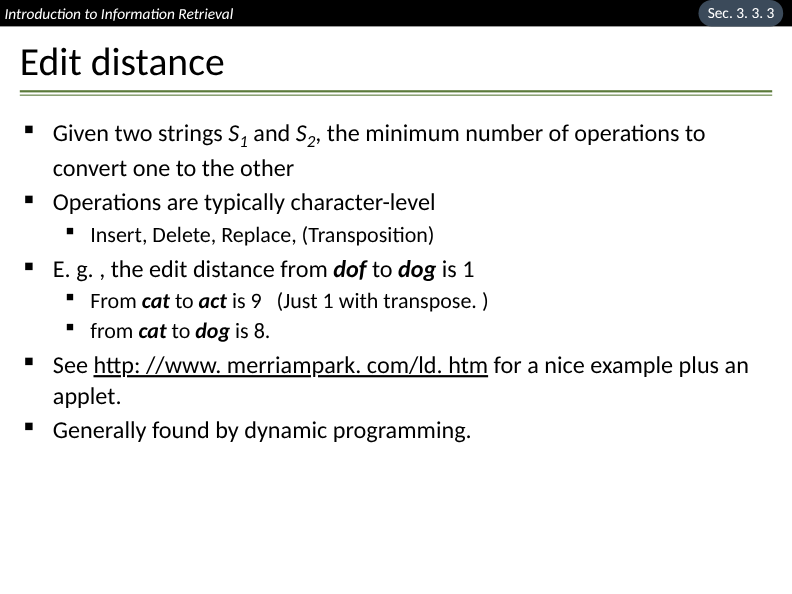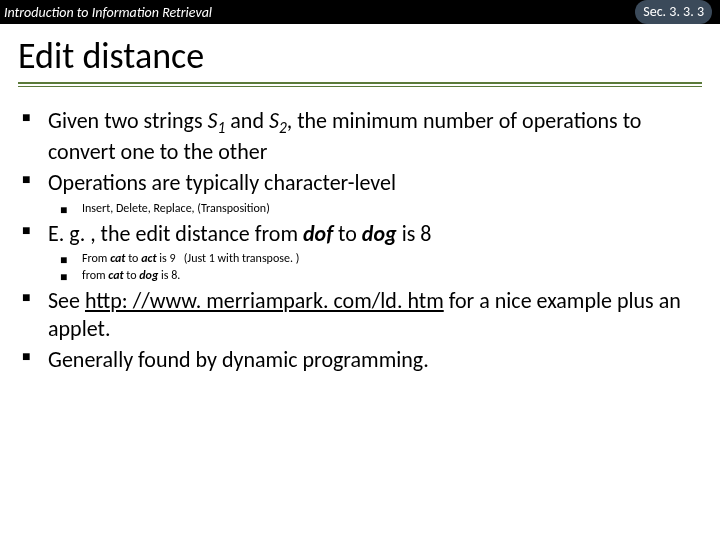--- a/index.html
+++ b/index.html
@@ -65,21 +65,21 @@
     content: "■";
     position: absolute;
     left: -22px;
     top: 2px;
     font-size: 14px;
     color: #000;
   }
   ul.lvl2 {
     list-style: none;
     padding-left: 34px;
-    font-size: 12px;
+    font-size: 20px;
     margin-top: 4px;
     margin-bottom: 4px;
   }
   ul.lvl2 > li {
     position: relative;
     margin-bottom: 2px;
     padding-left: 0;
   }
   ul.lvl2 > li::before {
     content: "■";
@@ -115,21 +115,21 @@
     </li>
     <li>
       <span>Operations are typically character-level</span>
       <ul class="lvl2">
         <li>
           <span>Insert, Delete, Replace, (Transposition)</span>
         </li>
       </ul>
     </li>
     <li>
-      <span>E. g. , the edit distance from </span><span class="bolditalic">dof</span><span> to </span><span class="bolditalic">dog</span><span> is 8</span>
+      <span>E. g. , the edit distance from </span><span class="bolditalic">dof</span><span> to </span><span class="bolditalic">dog</span><span> is 1</span>
       <ul class="lvl2">
         <li>
           <span>From </span><span class="bolditalic">cat</span><span> to </span><span class="bolditalic">act</span><span> is 9</span>&nbsp;&nbsp;&nbsp;<span class="annot">(Just 1 with transpose. )</span>
         </li>
         <li>
           <span>from </span><span class="bolditalic">cat</span><span> to </span><span class="bolditalic">dog</span><span> is 8.</span>
         </li>
       </ul>
     </li>
     <li>

